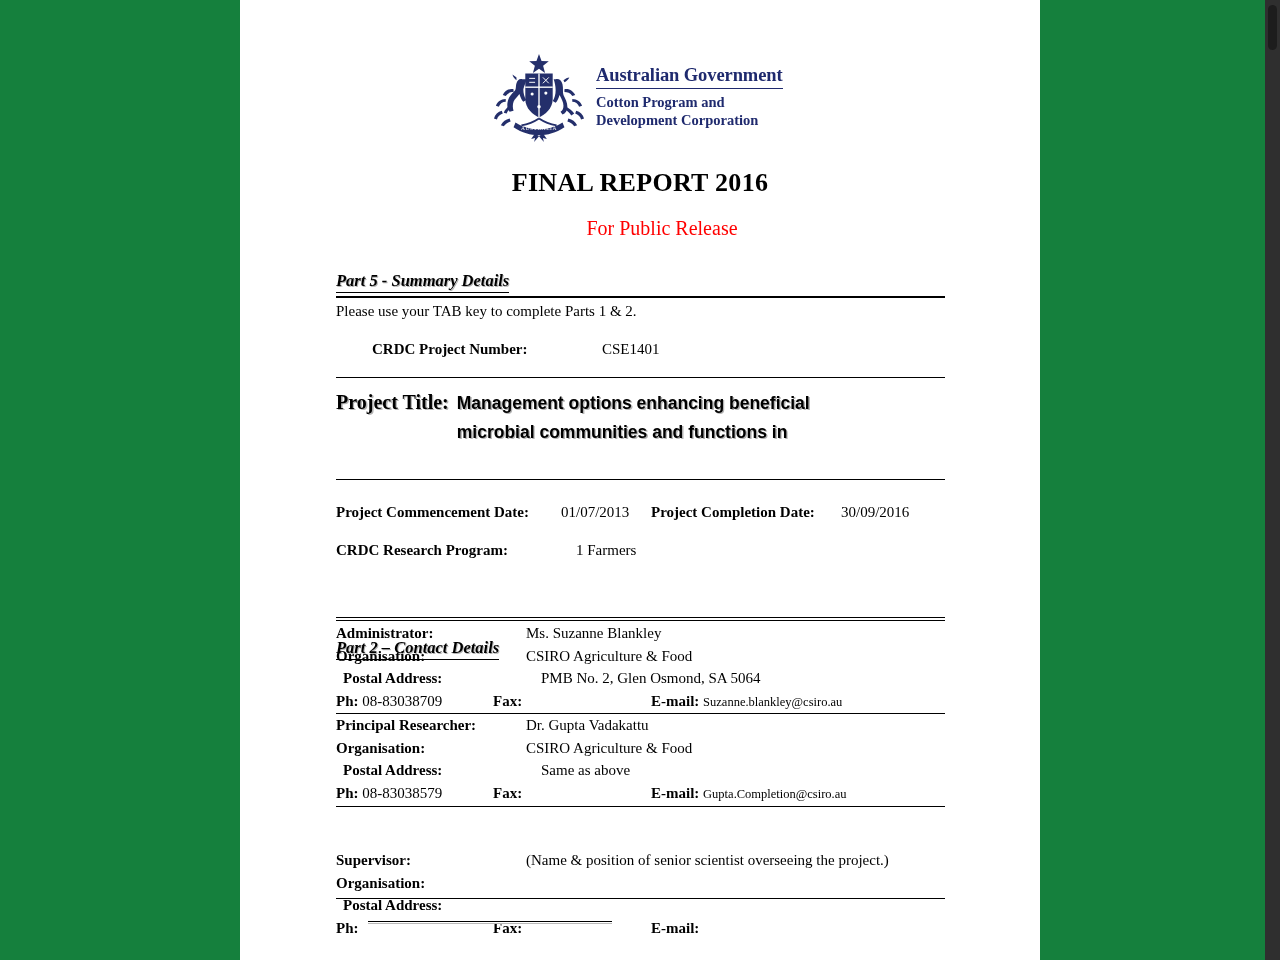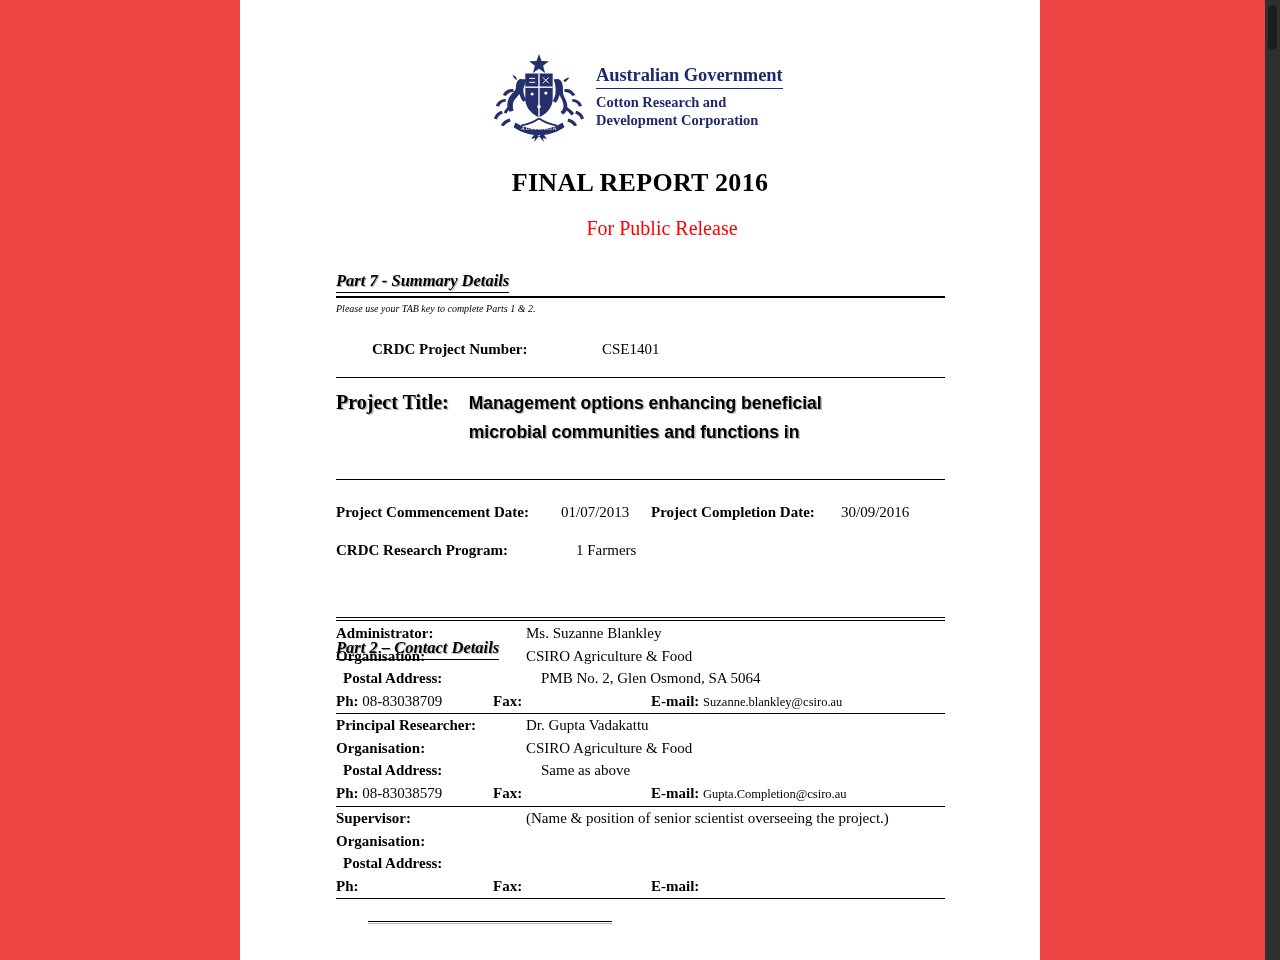--- a/index.html
+++ b/index.html
@@ -10,21 +10,21 @@
     height: 960px;
     overflow: hidden;
     background: #2f2f2f;
     font-family: "Liberation Serif", "DejaVu Serif", serif;
   }
 
   #viewer {
     position: relative;
     width: 1280px;
     height: 960px;
-    background: #ef4444;
+    background: #15803d;
   }
 
   
   #scrollbar-track {
     position: absolute;
     top: 0;
     right: 0;
     width: 15px;
     height: 960px;
     background: #2f2f2f;
@@ -159,22 +159,21 @@
   }
   .rule-double {
     height: 4px;
     border-top: 1.6px solid #000;
     border-bottom: 1.6px solid #000;
     box-sizing: border-box;
   }
 
   .italic-note {
     font-family: "Liberation Serif", "DejaVu Serif", serif;
-    font-style: italic;
-    font-size: 10px;
+    font-size: 15px;
     color: #000;
   }
 
   .field-row {
     font-family: "Liberation Serif", "DejaVu Serif", serif;
     font-size: 15px;
     color: #000;
     white-space: nowrap;
   }
   .lbl {
@@ -197,21 +196,21 @@
     text-shadow: 1.4px 1.4px 0 rgba(130,130,130,0.6);
     white-space: nowrap;
     padding-top: 2px;
   }
   .project-title-text {
     font-family: "Liberation Sans", "DejaVu Sans", sans-serif;
     font-weight: bold;
     font-size: 17.5px;
     line-height: 29px;
     color: #000;
-    margin-left: 20px;
+    margin-left: 8px;
     text-shadow: 1.4px 1.4px 0 rgba(130,130,130,0.6);
     max-width: 460px;
   }
 
   
   .contact-block {
     font-family: "Liberation Serif", "DejaVu Serif", serif;
     font-size: 15px;
     color: #000;
   }
@@ -303,30 +302,30 @@
             <path d="M50 70 c-6 4 -12 6 -18 7 M50 70 c6 4 12 6 18 7" stroke="#242f6b" stroke-width="2" fill="none"></path>
 
             <path d="M26 74 c8 5 16 7 24 7 c8 0 16 -2 24 -7 l2 5 c-9 6 -17 8 -26 8 c-9 0 -17 -2 -26 -8 z"></path>
             <text x="50" y="82" font-size="5.5" fill="#ffffff" text-anchor="middle" font-family="Liberation Serif, serif" letter-spacing="0.6">AUSTRALIA</text>
 
             <path d="M46 85 l-4 6 l4 -1 l-1 4 l5 -6 z M54 85 l4 6 l-4 -1 l1 4 l-5 -6 z"></path>
           </g>
         </svg>
         <div class="logo-text">
           <div class="logo-line1">Australian Government</div>
-          <div class="logo-line2">Cotton Research and</div>
+          <div class="logo-line2">Cotton Program and</div>
           <div class="logo-line3">Development Corporation</div>
         </div>
       </div>
 
       <div class="doc-title">FINAL REPORT 2016</div>
       <div class="doc-subtitle">For Public Release</div>
 
       <div class="col" style="top:271px;">
-        <span class="part-heading">Part 7 - Summary Details</span>
+        <span class="part-heading">Part 5 - Summary Details</span>
       </div>
       <div class="col rule-thick" style="top:296px;"></div>
 
       <div class="col italic-note" style="top:303px;">Please use your TAB key to complete Parts 1 &amp; 2.</div>
 
       <div class="col field-row" style="top:341px;margin-left:36px;">
         <span class="lbl" style="display:inline-block;width:230px;">CRDC Project Number:</span><span class="val">CSE1401</span>
       </div>
 
       <div class="col rule-thin" style="top:377px;"></div>
@@ -385,21 +384,21 @@
         <div class="c-row">
           <span class="c-lbl w-col1 indent">Postal Address:</span>
             <span class="c-val" style="padding-left:8px;">Same as above</span>
         </div>
         <div class="phrow">
           <span class="ph-seg"><span class="c-lbl">Ph:</span> <span class="c-val">08-83038579</span></span><span class="fax-seg"><span class="c-lbl">Fax:</span> <span class="c-val"></span></span><span class="c-lbl">E-mail:</span>&nbsp;<span class="small-val">Gupta.Completion@csiro.au</span>
         </div>
       </div>
       <div class="col rule-thin" style="top:806px;"></div>
 
-      <div class="col contact-block" style="top:810px;">
+      <div class="col contact-block" style="top:852px;">
         <div class="c-row">
           <span class="c-lbl w-col1">Supervisor:</span>
             <span class="c-val">(Name &amp; position of senior scientist overseeing the project.)</span>
         </div>
         <div class="c-row">
           <span class="c-lbl w-col1">Organisation:</span>
             <span class="c-val"></span>
         </div>
         <div class="c-row">
           <span class="c-lbl w-col1 indent">Postal Address:</span>

